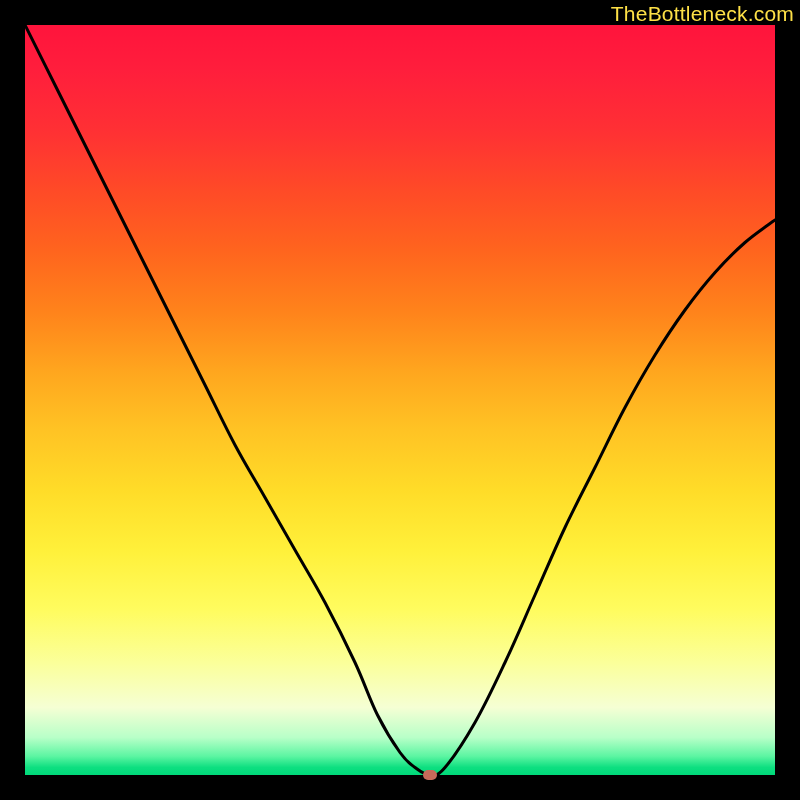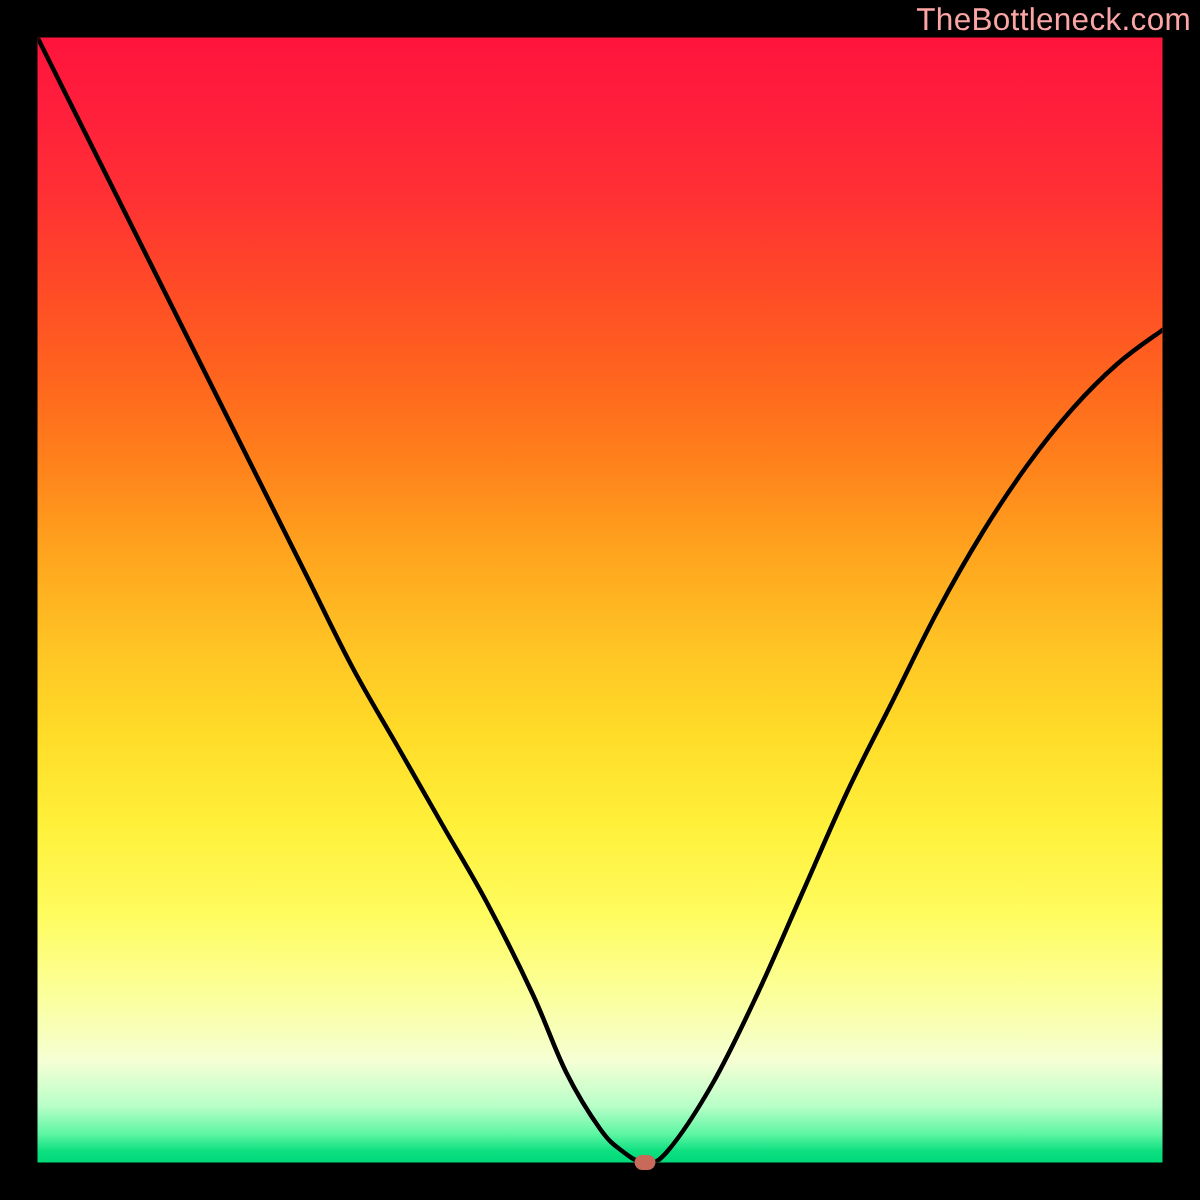--- a/index.html
+++ b/index.html
@@ -39,21 +39,21 @@
       #b8ffc8 95%,
       #5cf5a2 97.5%,
       #0ddf80 99%,
       #00d97a 100%
     );
   }
   .watermark {
     position: absolute;
     top: 2px;
     right: 6px;
-    color: #fca5a5;
+    color: #fde047;
     font-size: 21px;
     font-weight: 500;
     letter-spacing: 0.2px;
     z-index: 5;
   }
   svg.curve {
     position: absolute;
     left: 0;
     top: 0;
     width: 750px;

